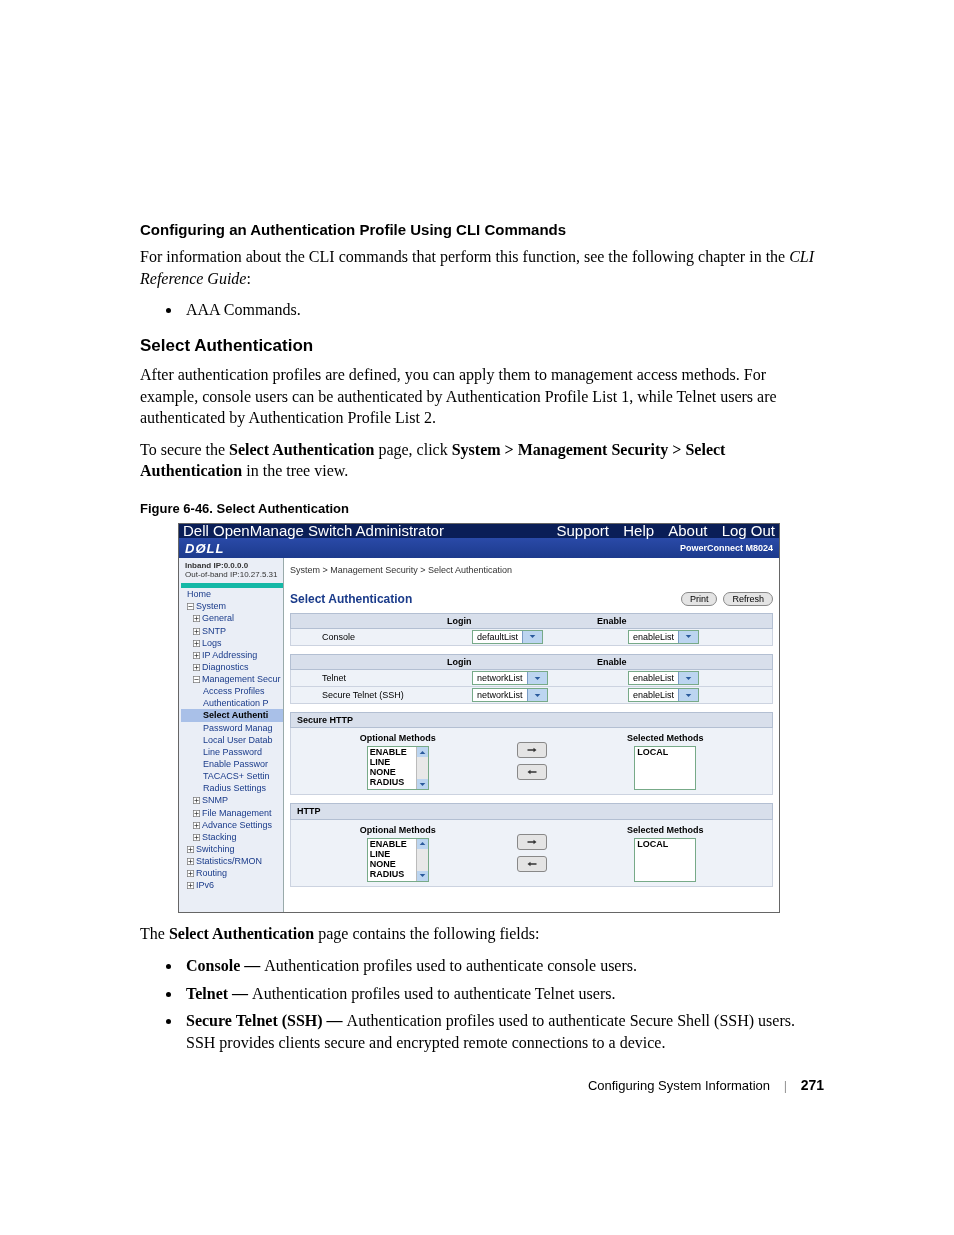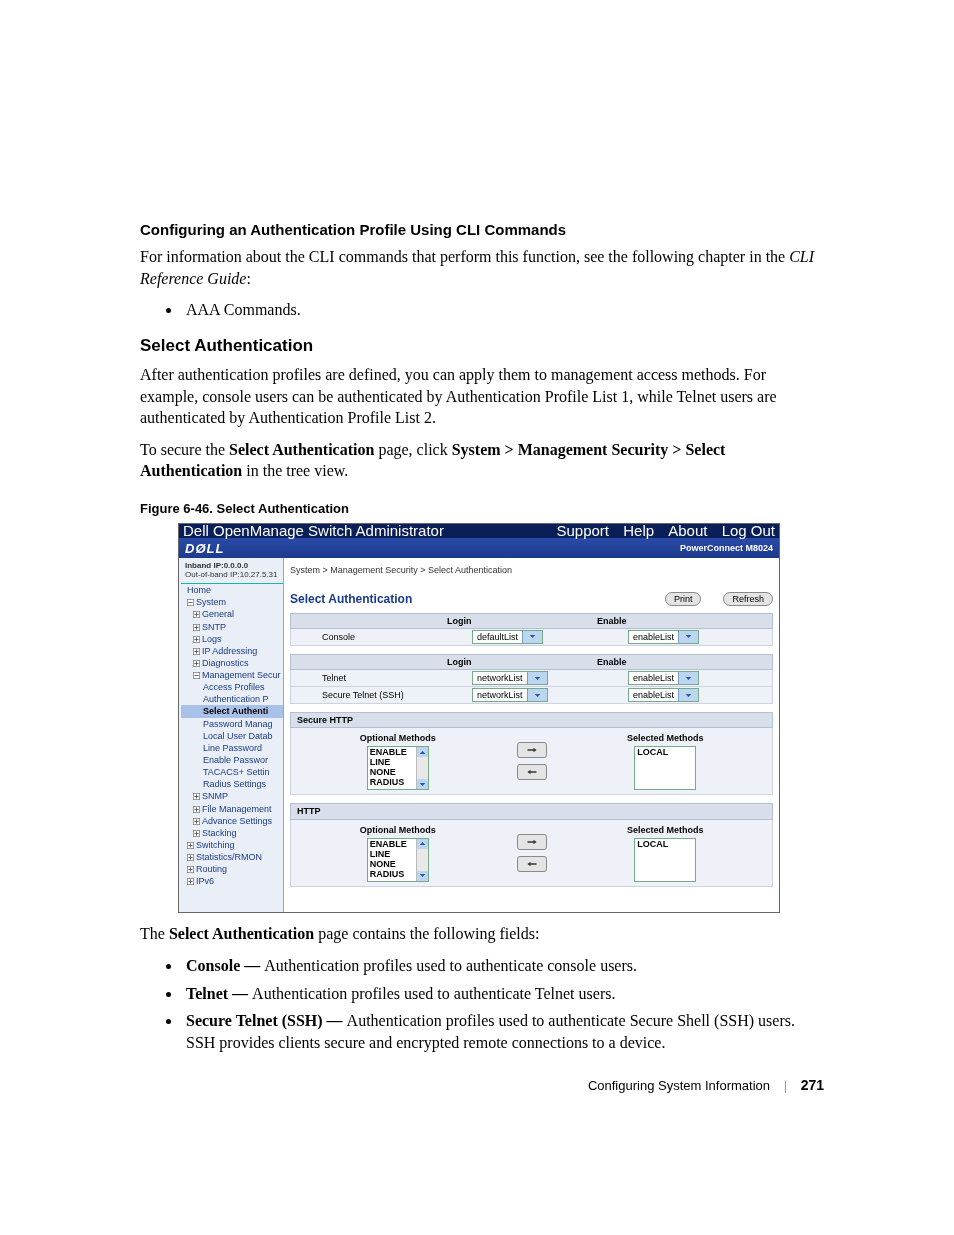--- a/index.html
+++ b/index.html
@@ -79,38 +79,38 @@
     width: 102px;
     background: #eaeef6;
     border-right: 1px solid #9aa;
     padding: 2px 0 0 2px;
     font-size: 9px;
     line-height: 1.35;
     color: #1a3b8a;
     overflow: hidden;
     position: relative;
   }
-  .tree .ip { color:#333; font-size:8px; line-height:1.1; padding:2px 2px 3px 4px; border-bottom:1px solid #14b8a6;}
+  .tree .ip { color:#333; font-size:8px; line-height:1.1; padding:2px 2px 3px 4px; border-bottom:5px solid #14b8a6;}
   .tree .ip b{font-weight:bold;}
   .tree .node { padding-left: 6px; white-space: nowrap; cursor:pointer; }
   .tree .lvl1 { padding-left: 12px; }
   .tree .lvl2 { padding-left: 22px; }
   .tree .sel { background:#a9c0e8; color:#000; font-weight:bold; }
   .tree svg { width:7px; height:7px; vertical-align:-1px; margin-right:2px;}
   .content {
     flex: 1;
     background: #fff;
     padding: 4px 6px;
     overflow: hidden;
   }
   .crumb { color:#1a3b8a; font-size:9px; margin: 2px 0 14px 0; }
   .crumb span { color:#333; }
   .titlebar { display:flex; justify-content:space-between; align-items:center; margin-bottom:6px;}
   .titlebar .ptitle { color:#1a3b8a; font-weight:bold; font-size:12px; }
-  .btns { display:flex; gap:22px; }
+  .btns { display:flex; gap:6px; }
   .btn { border:1px solid #888; border-radius:8px; padding:0 8px; font-size:9px; background:#e4e4e4; cursor:pointer;}
   .panel { margin-bottom:8px; }
   .panel-head { background:#d8dfeb; border:1px solid #b3bfd2; display:flex; font-size:9px; font-weight:bold; padding:1px 0;}
   .panel-head .c1{width:150px;padding-left:6px;}
   .panel-head .c2{width:150px;}
   .panel-head .c3{flex:1;}
   .panel-row { background:#eef2f8; border:1px solid #ccd3e0; border-top:none; display:flex; align-items:center; font-size:9px; padding:1px 0;}
   .panel-row .c1{width:150px;padding-left:6px;margin-left:25px;}
   .panel-row .c2{width:156px;}
   .panel-row .c3{flex:1;}

